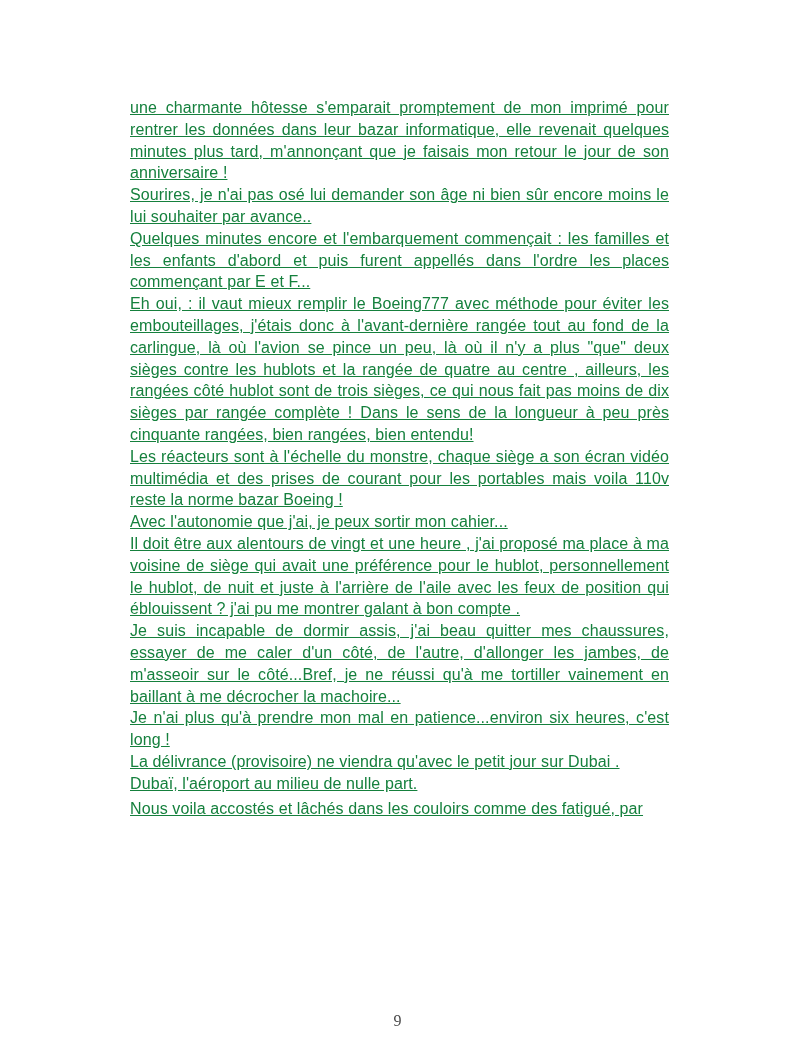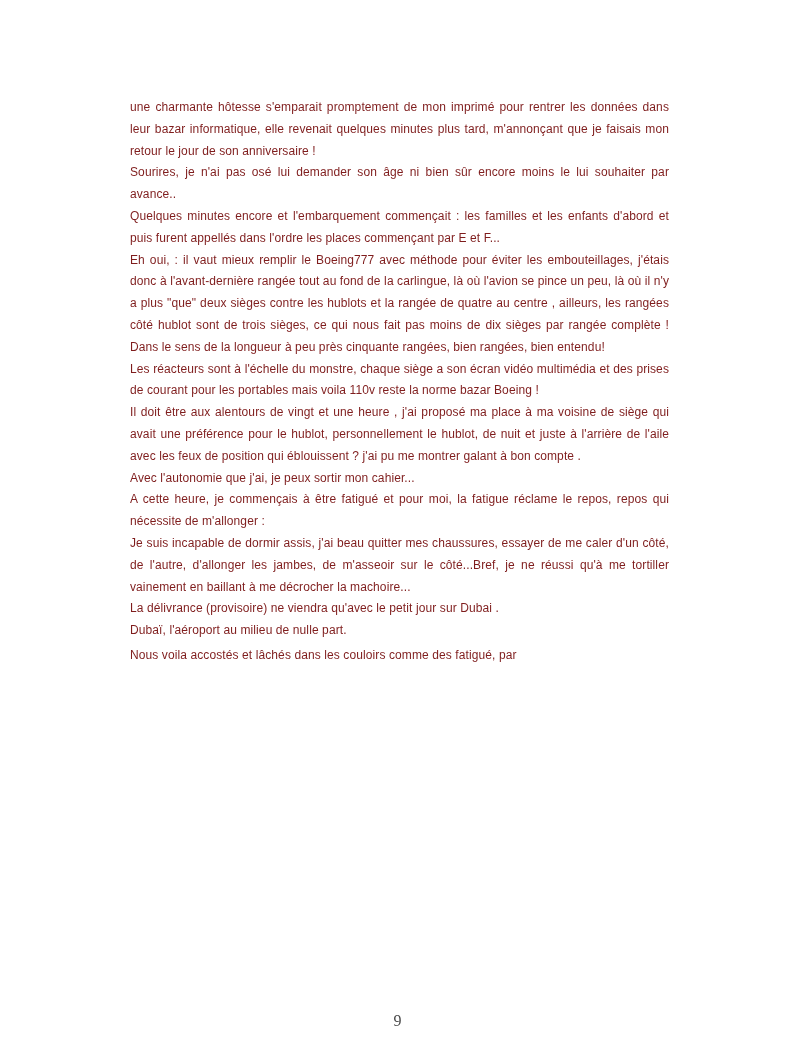--- a/index.html
+++ b/index.html
@@ -14,25 +14,26 @@
     height: 1063px;
     background: #ffffff;
     overflow: hidden;
     font-family: "Liberation Sans", "DejaVu Sans", sans-serif;
   }
   .text-block {
     position: absolute;
     left: 130px;
     top: 97px;
     width: 539px;
-    font-size: 12px;
+    font-size: 16px;
     line-height: 21.8px;
-    color: #7f1d1d;
+    color: #15803d;
     text-align: justify;
     letter-spacing: 0.1px;
+    text-decoration: underline;
   }
   .text-block p {
     margin: 0;
     padding: 0;
   }
   .text-block p.gap-before {
     margin-top: 3px;
   }
   .footer {
     position: absolute;
@@ -50,24 +51,24 @@
 </head>
 <body>
 
 <div class="sheet">
   <div class="text-block">
     <p>une charmante hôtesse s'emparait promptement de mon imprimé pour rentrer les données dans leur bazar informatique, elle revenait quelques minutes plus tard, m'annonçant que je faisais mon retour le jour de son anniversaire !</p>
     <p>Sourires, je n'ai pas osé lui demander son âge ni bien sûr encore moins le lui souhaiter par avance..</p>
     <p>Quelques minutes encore et l'embarquement commençait : les familles et les enfants d'abord et puis furent appellés dans l'ordre les places commençant par E et F...</p>
     <p>Eh oui,  : il vaut mieux remplir le Boeing777 avec méthode pour éviter les embouteillages, j'étais donc à l'avant-dernière rangée tout au fond de la carlingue, là où l'avion se pince un peu, là où il n'y a plus "que" deux sièges contre les hublots et la rangée de quatre au centre , ailleurs, les rangées côté hublot sont de trois sièges, ce qui nous fait pas moins de dix sièges par rangée complète ! Dans le sens de la longueur à peu près cinquante rangées, bien rangées, bien entendu!</p>
     <p>Les réacteurs sont à l'échelle du monstre, chaque siège a son écran vidéo multimédia et des prises de courant pour les portables mais voila 110v reste la norme bazar Boeing !</p>
+    <p>Avec l'autonomie que j'ai, je peux sortir mon cahier...</p>
     <p>Il doit être aux alentours de vingt et une heure , j'ai proposé ma place à ma voisine de siège qui avait une préférence pour le hublot, personnellement le hublot, de nuit et juste à l'arrière de l'aile avec les feux de position qui éblouissent ? j'ai pu me montrer galant à bon compte .</p>
-    <p>Avec l'autonomie que j'ai, je peux sortir mon cahier...</p>
-    <p>A cette heure, je commençais à être fatigué et pour moi, la fatigue réclame le repos, repos qui nécessite de m'allonger :</p>
     <p>Je suis incapable de dormir assis, j'ai beau quitter mes chaussures, essayer de me caler d'un côté, de l'autre, d'allonger les jambes, de m'asseoir sur le côté...Bref, je ne réussi qu'à me tortiller vainement en baillant à me décrocher la machoire...</p>
+    <p>Je n'ai plus qu'à prendre mon mal en patience...environ six heures, c'est long !</p>
     <p>La délivrance (provisoire) ne viendra qu'avec le petit jour sur Dubai .</p>
     <p>Dubaï, l'aéroport au milieu de nulle part.</p>
     <p class="gap-before">Nous voila accostés et lâchés dans les couloirs comme des fatigué, par</p>
   </div>
   <div class="footer">
     <span class="page-number">9</span>
   </div>
 </div>
 
 </body></html>

